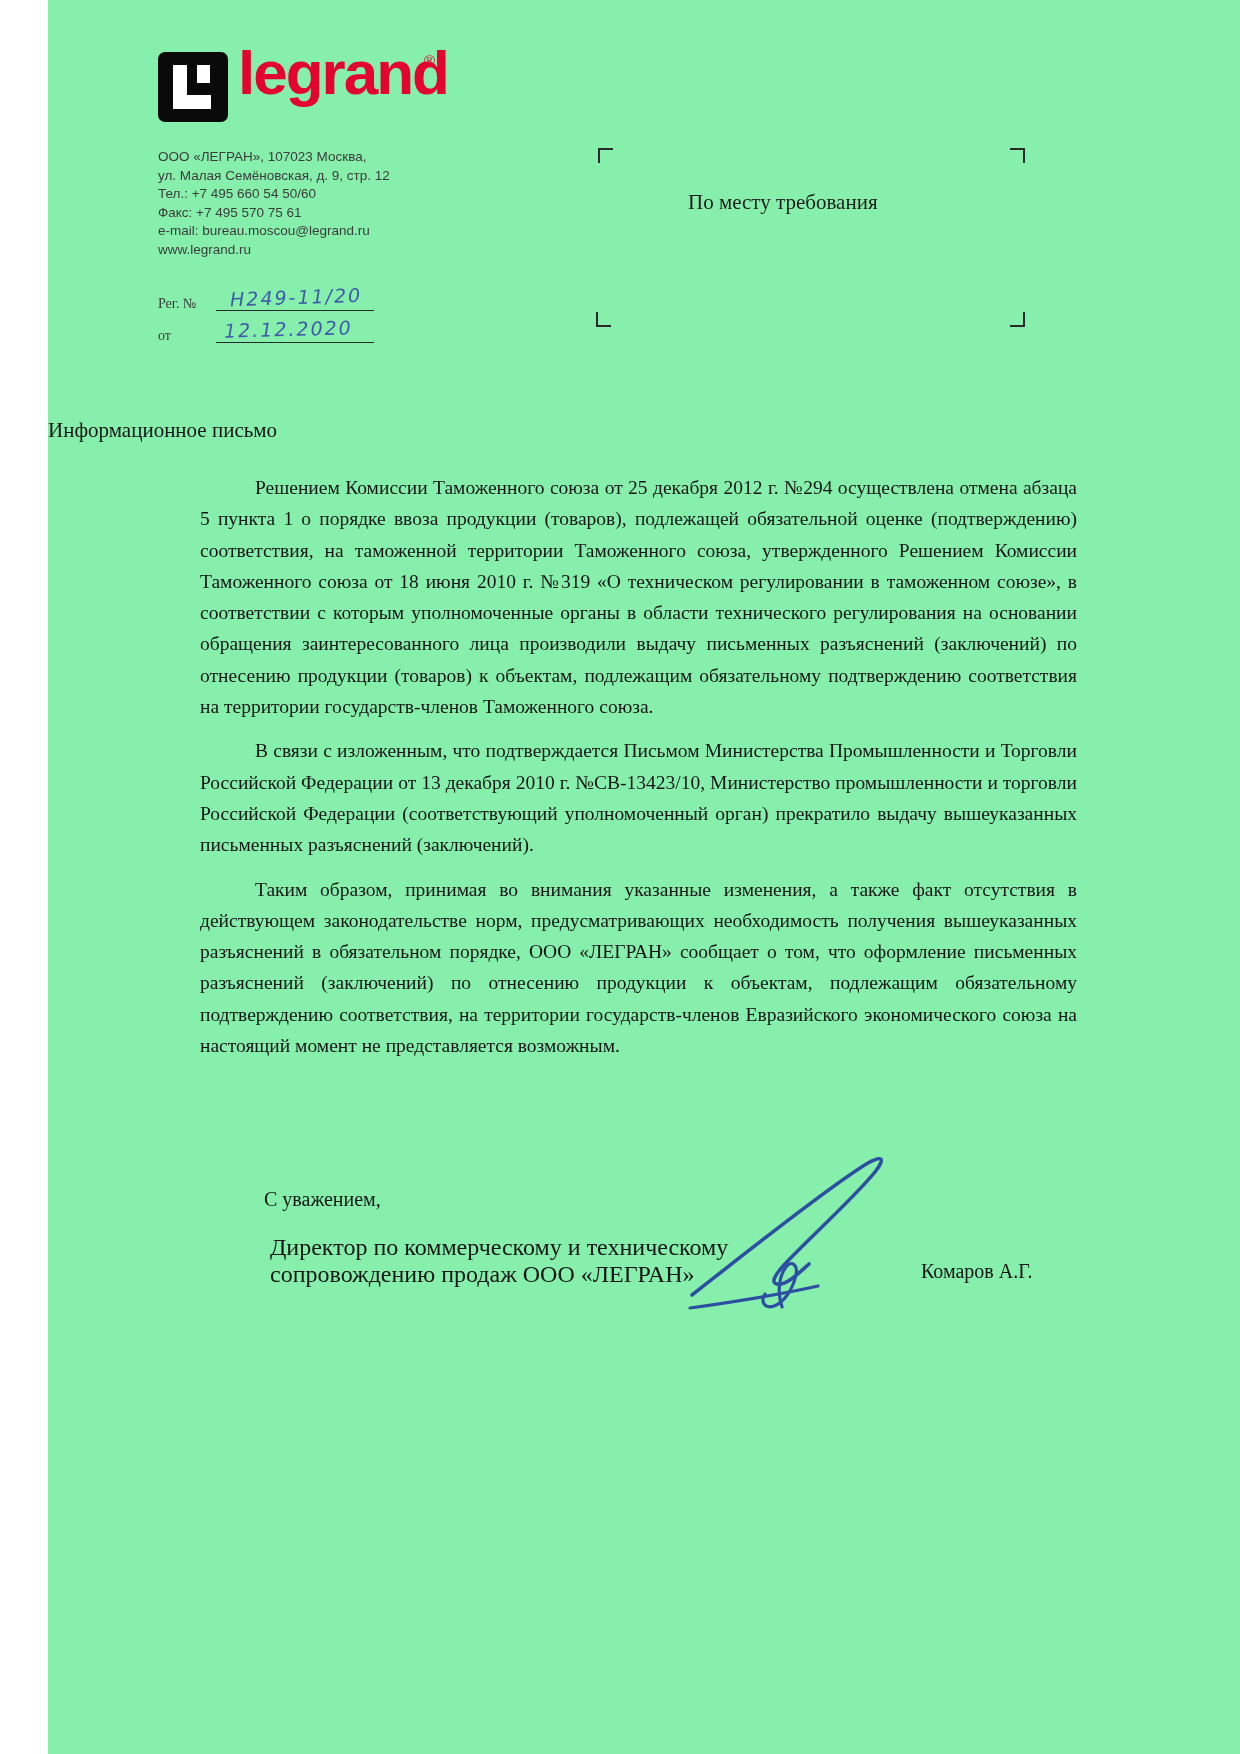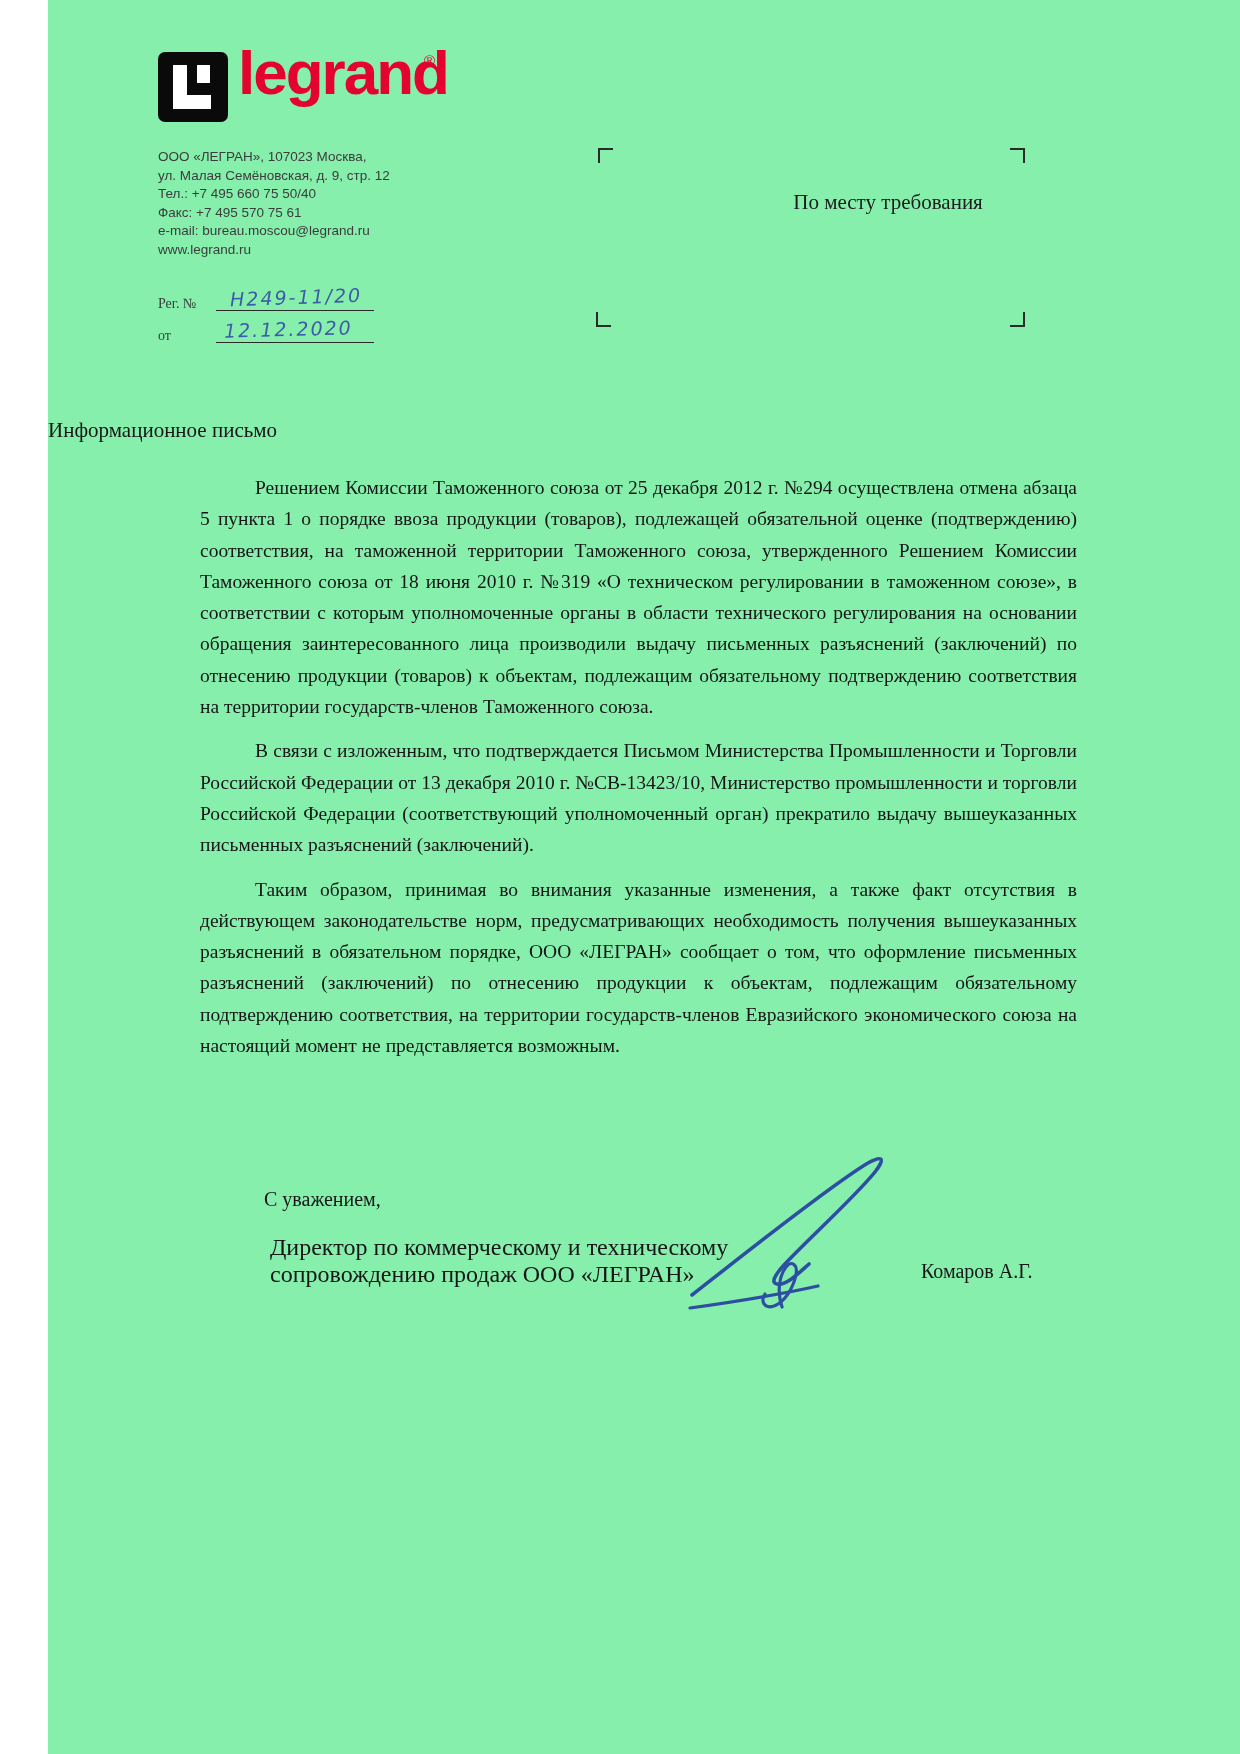--- a/index.html
+++ b/index.html
@@ -46,21 +46,21 @@
 
   
   .corner { position: absolute; width: 15px; height: 15px; }
   .corner.tl { left: 550px; top: 148px; border-top: 2px solid #2a2a2a; border-left: 2px solid #2a2a2a; }
   .corner.tr { left: 962px; top: 148px; border-top: 2px solid #2a2a2a; border-right: 2px solid #2a2a2a; }
   .corner.bl { left: 548px; top: 312px; border-bottom: 2px solid #2a2a2a; border-left: 2px solid #2a2a2a; }
   .corner.br { left: 962px; top: 312px; border-bottom: 2px solid #2a2a2a; border-right: 2px solid #2a2a2a; }
 
   .recipient {
     position: absolute; left: 640px; top: 190px; width: 400px;
-    text-align: center; font-size: 21px; color: #1c1c1c;
+    text-align: left; font-size: 21px; color: #1c1c1c;
   }
 
   
   .reg-label, .date-label {
     position: absolute; left: 110px;
     font-family: Liberation Serif, serif;
     font-size: 14px; color: #3c3c3c;
   }
   .reg-label  { top: 296px; }
   .date-label { top: 328px; }
@@ -121,21 +121,21 @@
     <div class="l-vert"></div>
     <div class="l-horiz"></div>
     <div class="l-dot"></div>
   </div>
   <div class="logo-text">legrand</div>
   <div class="logo-reg">®</div>
 
   <div class="contact">
     <div>ООО «ЛЕГРАН», 107023 Москва,</div>
     <div>ул. Малая Семёновская, д. 9, стр. 12</div>
-    <div>Тел.:   +7 495 660 75 50/40</div>
+    <div>Тел.:   +7 495 660 54 50/60</div>
     <div>Факс: +7 495 570 75 61</div>
     <div>e-mail: bureau.moscou@legrand.ru</div>
     <div>www.legrand.ru</div>
   </div>
 
   <div class="corner tl"></div>
   <div class="corner tr"></div>
   <div class="corner bl"></div>
   <div class="corner br"></div>
 

